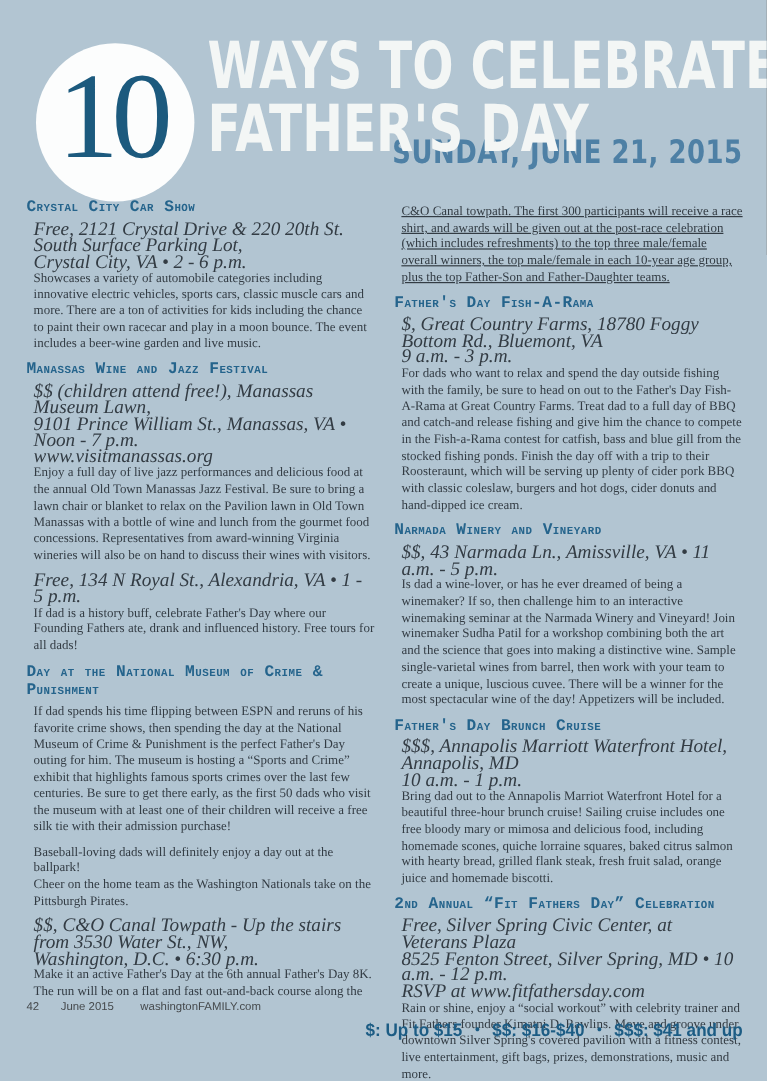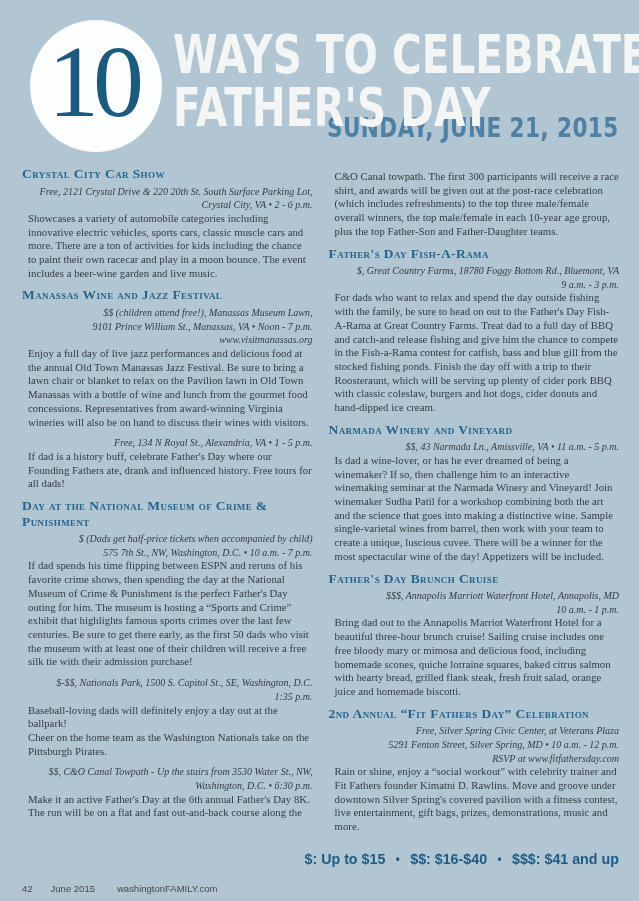--- a/index.html
+++ b/index.html
@@ -3,21 +3,21 @@
 <meta charset="utf-8">
 <style>
   html,body{margin:0;padding:0;background:#888;}
   .page{
     position:relative; width:639px; height:901px; overflow:hidden;
     background:#b2c5d2; font-family:"Liberation Serif", serif;
   }
   
   .header{position:absolute; left:0; top:0; width:639px; height:160px;}
   .number-circle{
-    position:absolute; left:30px; top:20px; width:132px; height:132px;
+    position:absolute; left:30px; top:36px; width:132px; height:132px;
     border-radius:50%; background:#fcfdfd;
     display:flex; align-items:center; justify-content:center;
   }
   .number-circle span{
     font-family:"Liberation Serif", serif; font-size:102px; line-height:1;
     color:#1c5a7e; letter-spacing:-6px; margin-top:-8px; margin-left:-6px;
   }
   .subtitle{
     position:absolute; right:20px; top:112px;
     font-family:"DejaVu Sans", sans-serif; font-weight:bold; font-size:27px;
@@ -33,42 +33,42 @@
   }
   
   .content{
     position:absolute; left:22px; top:166px; width:597px;
     display:flex; gap:16px;
   }
   .col{flex:1; min-width:0;}
   .entry{margin-top:7px;}
   .col .entry:first-child{margin-top:0;}
   .heading{
-    font-family:Liberation Serif, serif; font-weight:bold;
+    font-family:Liberation Mono, monospace; font-weight:bold;
     font-variant:small-caps; font-size:13.5px; line-height:15.5px;
     color:#25648c; letter-spacing:0.4px; margin:0 0 3px 0;
   }
   .details{
     font-style:italic; white-space:pre-line; margin:0 0 0 6px;
-    font-size:10px; line-height:13.7px; color:#333c44;text-align:right;
+    font-size:16px; line-height:13.7px; color:#333c44;
   }
   .body-text{
     margin:0 0 0 6px; font-size:10.8px; line-height:13.7px; color:#333c44;
   }
-  .lead{margin-left:6px; margin-top:4px;}
+  .lead{margin-left:6px; margin-top:4px;text-decoration:underline;}
   
   .price-legend{
     position:absolute; right:20px; top:850px; white-space:nowrap;
     font-family:"Liberation Sans", sans-serif; font-weight:bold;
     font-size:15px; color:#1c5c84;
     transform:scaleX(0.95); transform-origin:right;
   }
   .price-legend .dot{margin:0 11px; font-size:12px; vertical-align:1px;}
   .page-footer{
-    position:absolute; left:22px; top:883px;
+    position:absolute; left:22px; top:834px;
     font-family:"Liberation Sans", sans-serif; font-size:9.5px; color:#45494c;
   }
   .page-footer .fnum{margin-right:18px;}
   .page-footer .fissue{margin-right:22px;}
 </style>
 </head>
 <body>
 
 <div class="page">
 
@@ -102,28 +102,24 @@
         <p class="body-text">Enjoy a full day of live jazz performances and delicious food at the annual Old Town Manassas Jazz Festival. Be sure to bring a lawn chair or blanket to relax on the Pavilion lawn in Old Town Manassas with a bottle of wine and lunch from the gourmet food concessions. Representatives from award-winning Virginia wineries will also be on hand to discuss their wines with visitors.</p>
       </div>
 
       <div class="entry">
         <p class="details">Free, 134 N Royal St., Alexandria, VA • 1 - 5 p.m.</p>
         <p class="body-text">If dad is a history buff, celebrate Father's Day where our Founding Fathers ate, drank and influenced history. Free tours for all dads!</p>
       </div>
 
       <div class="entry">
         <h3 class="heading">Day at the National Museum of Crime &amp; Punishment</h3>
-        <p class="details">$ (Dads get half-price tickets when accompanied by child)
-575 7th St., NW, Washington, D.C. • 10 a.m. - 7 p.m.</p>
         <p class="body-text">If dad spends his time flipping between ESPN and reruns of his favorite crime shows, then spending the day at the National Museum of Crime &amp; Punishment is the perfect Father's Day outing for him. The museum is hosting a “Sports and Crime” exhibit that highlights famous sports crimes over the last few centuries. Be sure to get there early, as the first 50 dads who visit the museum with at least one of their children will receive a free silk tie with their admission purchase!</p>
       </div>
 
       <div class="entry">
-        <p class="details">$-$$, Nationals Park, 1500 S. Capitol St., SE, Washington, D.C.
-1:35 p.m.</p>
         <p class="body-text">Baseball-loving dads will definitely enjoy a day out at the ballpark!</p>
         <p class="body-text">Cheer on the home team as the Washington Nationals take on the Pittsburgh Pirates.</p>
       </div>
 
       <div class="entry">
         <p class="details">$$, C&amp;O Canal Towpath - Up the stairs from 3530 Water St., NW,
 Washington, D.C. • 6:30 p.m.</p>
         <p class="body-text">Make it an active Father's Day at the 6th annual Father's Day 8K. The run will be on a flat and fast out-and-back course along the</p>
       </div>
 
@@ -149,21 +145,21 @@
       <div class="entry">
         <h3 class="heading">Father's Day Brunch Cruise</h3>
         <p class="details">$$$, Annapolis Marriott Waterfront Hotel, Annapolis, MD
 10 a.m. - 1 p.m.</p>
         <p class="body-text">Bring dad out to the Annapolis Marriot Waterfront Hotel for a beautiful three-hour brunch cruise! Sailing cruise includes one free bloody mary or mimosa and delicious food, including homemade scones, quiche lorraine squares, baked citrus salmon with hearty bread, grilled flank steak, fresh fruit salad, orange juice and homemade biscotti.</p>
       </div>
 
       <div class="entry">
         <h3 class="heading">2nd Annual “Fit Fathers Day” Celebration</h3>
         <p class="details">Free, Silver Spring Civic Center, at Veterans Plaza
-5291 Fenton Street, Silver Spring, MD • 10 a.m. - 12 p.m.
+8525 Fenton Street, Silver Spring, MD • 10 a.m. - 12 p.m.
 RSVP at www.fitfathersday.com</p>
         <p class="body-text">Rain or shine, enjoy a “social workout” with celebrity trainer and Fit Fathers founder Kimatni D. Rawlins. Move and groove under downtown Silver Spring's covered pavilion with a fitness contest, live entertainment, gift bags, prizes, demonstrations, music and more.</p>
       </div>
 
     </div>
   </div>
 
   <div class="price-legend">
     <span>$: Up to $15</span><span class="dot">•</span><span>$$: $16-$40</span><span class="dot">•</span><span>$$$: $41 and up</span>
   </div>

